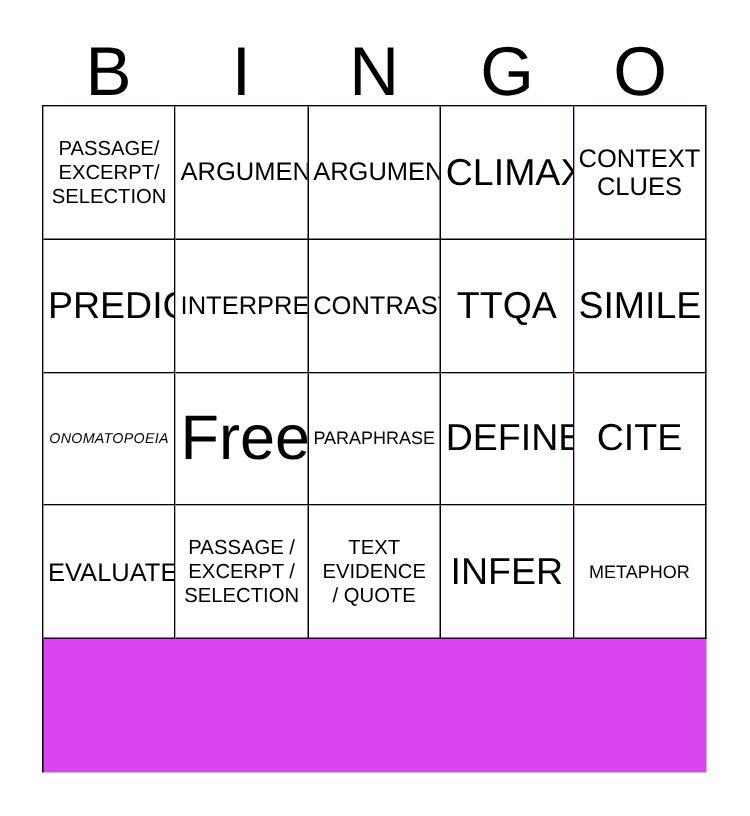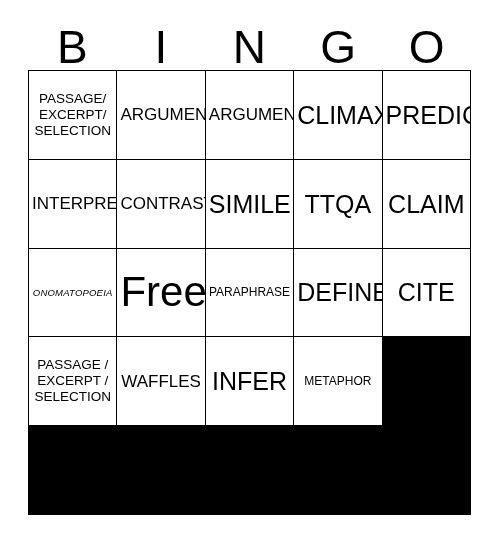--- a/index.html
+++ b/index.html
@@ -50,21 +50,21 @@
     left: 28px;
     top: 70px;
     width: 443px;
     height: 445px;
     display: grid;
     grid-template-columns: repeat(5, 1fr);
     grid-template-rows: repeat(5, 1fr);
     border-top: 1.5px solid #000000;
     border-left: 1.5px solid #000000;
     box-sizing: border-box;
-    background: #000000;
+    background: #d946ef;
   }
   .bingo-cell {
     border-right: 1.5px solid #000000;
     border-bottom: 1.5px solid #000000;
     box-sizing: border-box;
     display: flex;
     align-items: center;
     justify-content: center;
     text-align: center;
     padding: 2px 3px;
@@ -108,64 +108,70 @@
       </div>
     <div class="bingo-cell">
         <span class="cell-text sz-md">ARGUMENT</span>
       </div>
     <div class="bingo-cell">
         <span class="cell-text sz-md">ARGUMENT</span>
       </div>
     <div class="bingo-cell">
         <span class="cell-text sz-lg">CLIMAX</span>
       </div>
+    <div class="bingo-cell">
+        <span class="cell-text sz-md">CONTEXT
+CLUES</span>
+      </div>
 
     <div class="bingo-cell">
         <span class="cell-text sz-lg">PREDICT</span>
       </div>
     <div class="bingo-cell">
         <span class="cell-text sz-md">INTERPRET</span>
       </div>
     <div class="bingo-cell">
         <span class="cell-text sz-md">CONTRAST</span>
       </div>
     <div class="bingo-cell">
+        <span class="cell-text sz-lg">TTQA</span>
+      </div>
+    <div class="bingo-cell">
         <span class="cell-text sz-lg">SIMILE</span>
       </div>
-    <div class="bingo-cell">
-        <span class="cell-text sz-lg">TTQA</span>
-      </div>
 
-    <div class="bingo-cell">
-        <span class="cell-text sz-lg">CLAIM</span>
-      </div>
     <div class="bingo-cell">
         <span class="cell-text sz-xxs">ONOMATOPOEIA</span>
       </div>
     <div class="bingo-cell">
         <span class="cell-text sz-xl">Free!</span>
       </div>
     <div class="bingo-cell">
         <span class="cell-text sz-xs">PARAPHRASE</span>
       </div>
     <div class="bingo-cell">
         <span class="cell-text sz-lg">DEFINE</span>
       </div>
 
     <div class="bingo-cell">
         <span class="cell-text sz-lg">CITE</span>
       </div>
     <div class="bingo-cell">
+        <span class="cell-text sz-md">EVALUATE</span>
+      </div>
+    <div class="bingo-cell">
         <span class="cell-text sz-sm">PASSAGE /
 EXCERPT /
 SELECTION</span>
       </div>
 
     <div class="bingo-cell">
-        <span class="cell-text sz-md">WAFFLES</span>
+        <span class="cell-text sz-sm">TEXT
+EVIDENCE
+/ QUOTE</span>
       </div>
     <div class="bingo-cell">
         <span class="cell-text sz-lg">INFER</span>
       </div>
     <div class="bingo-cell">
         <span class="cell-text sz-xs">METAPHOR</span>
       </div>
 
   </div>
 </div>

